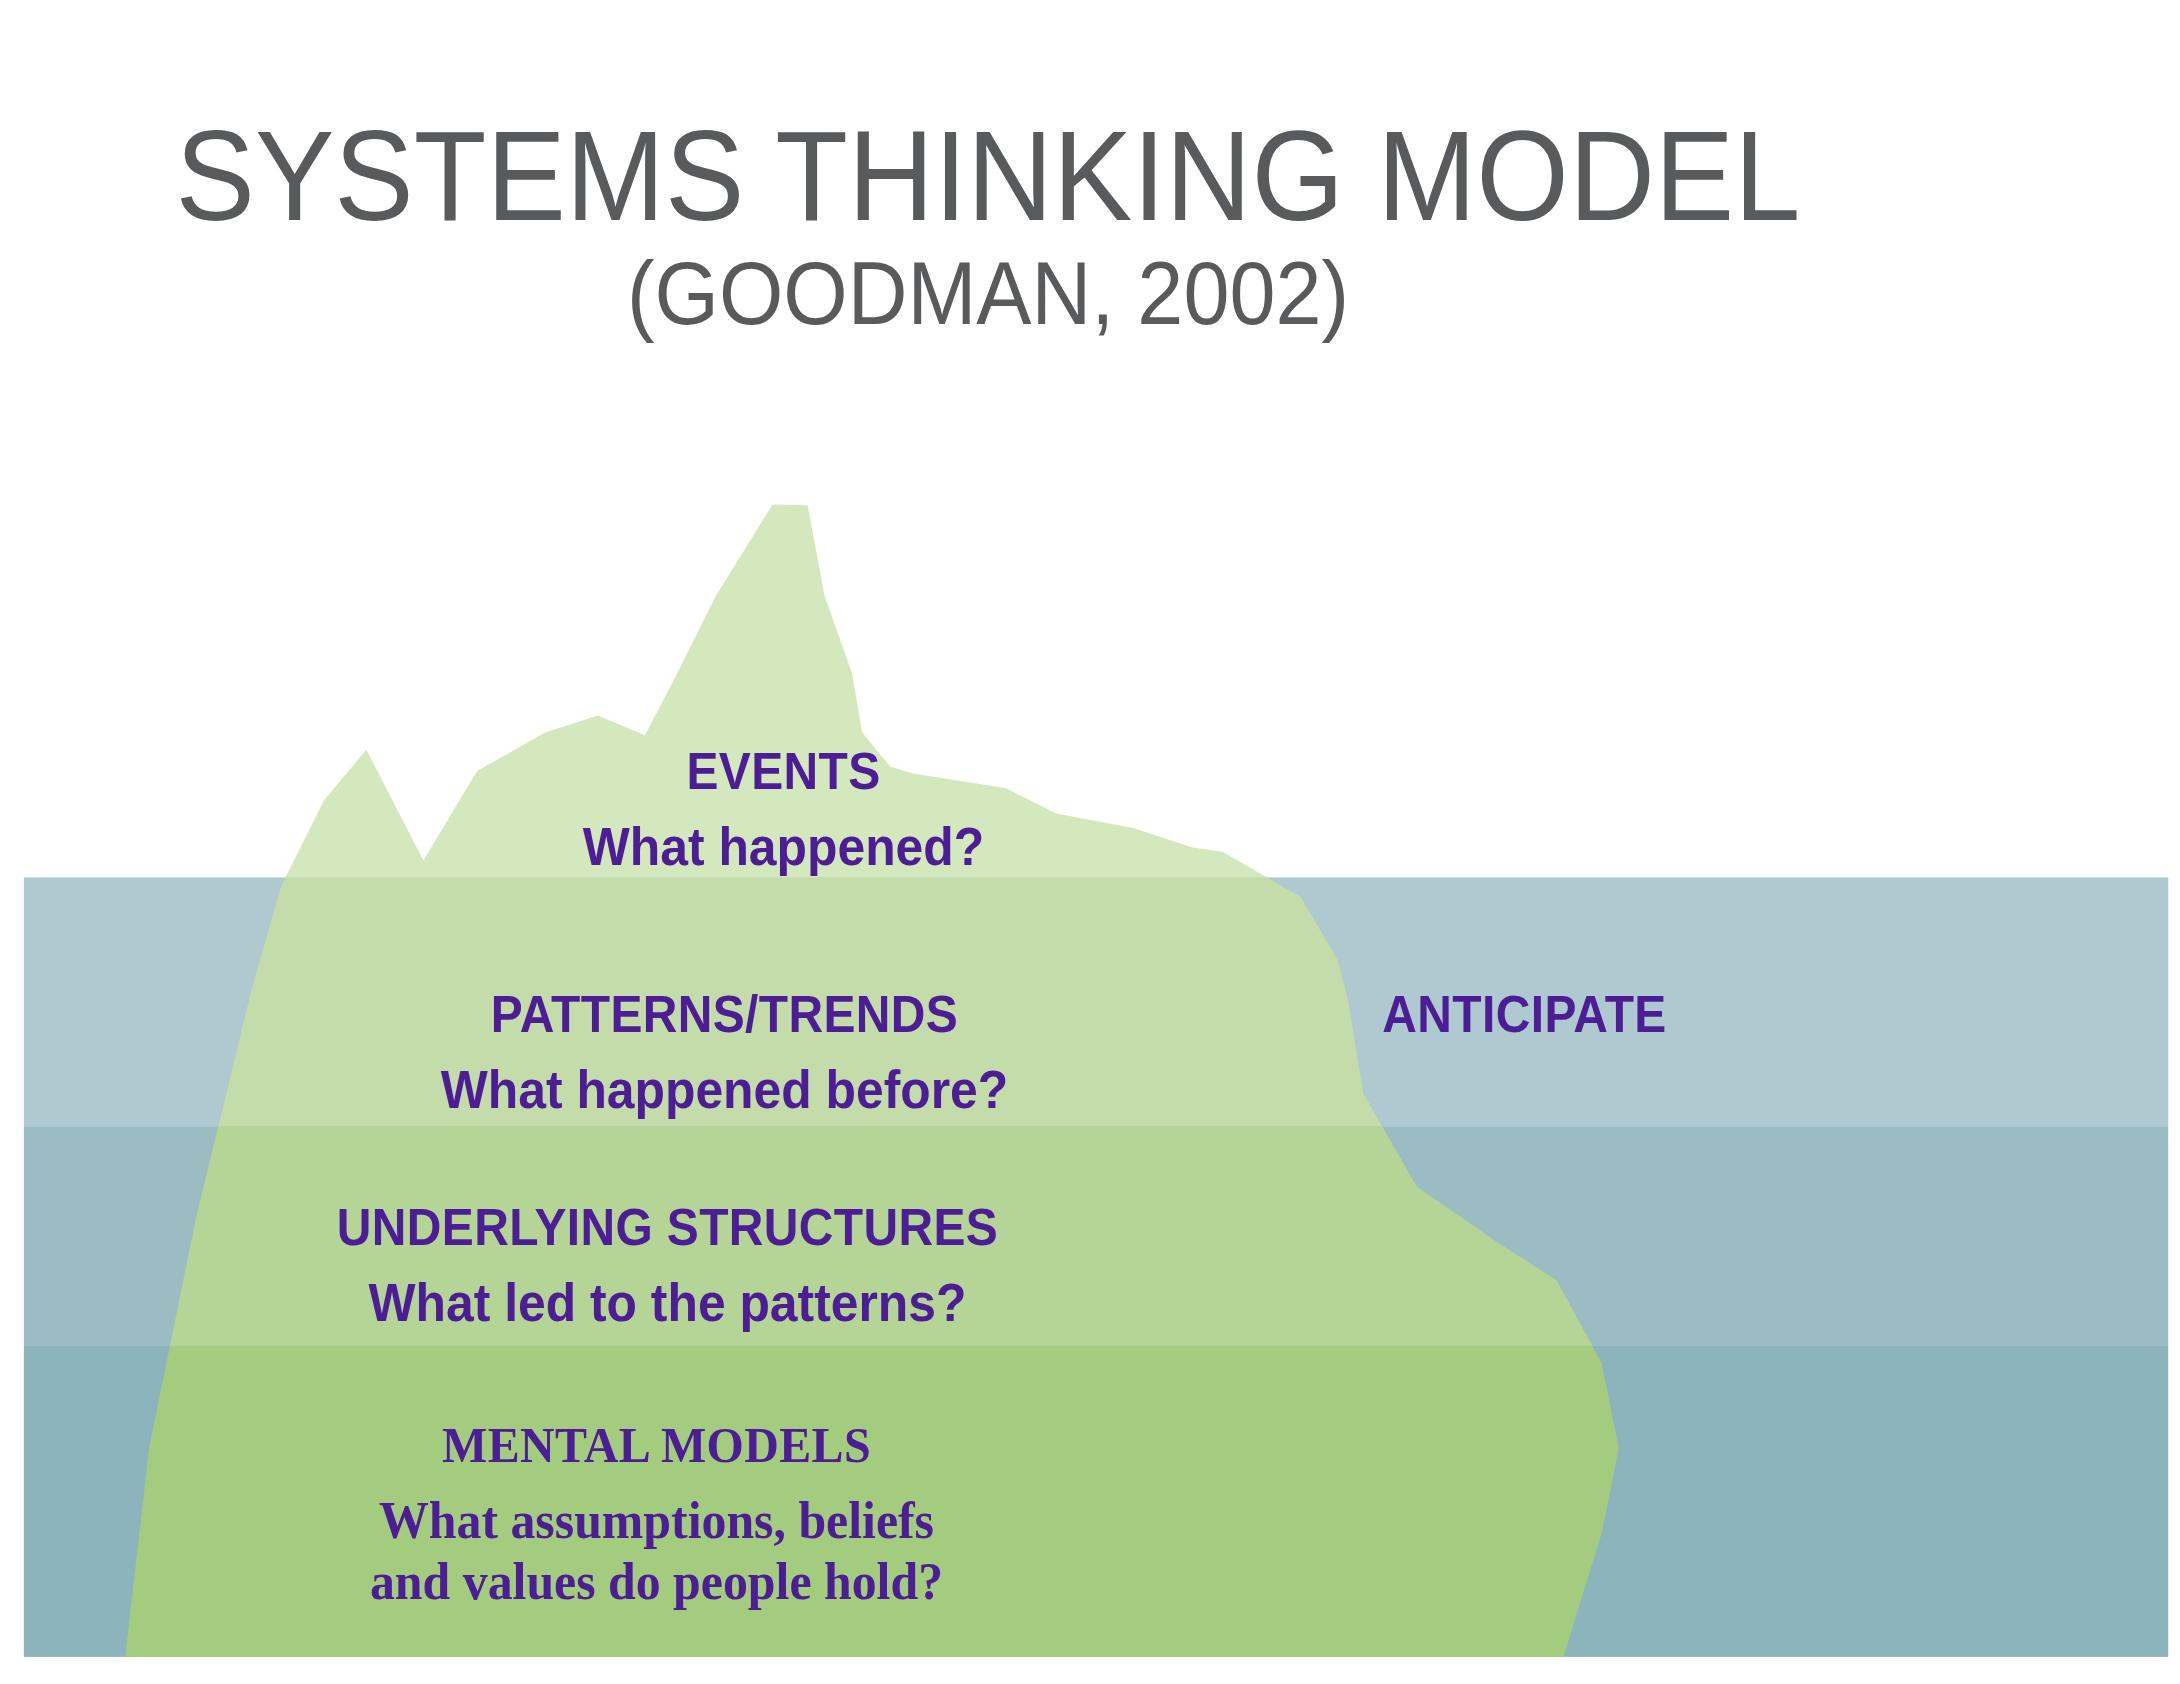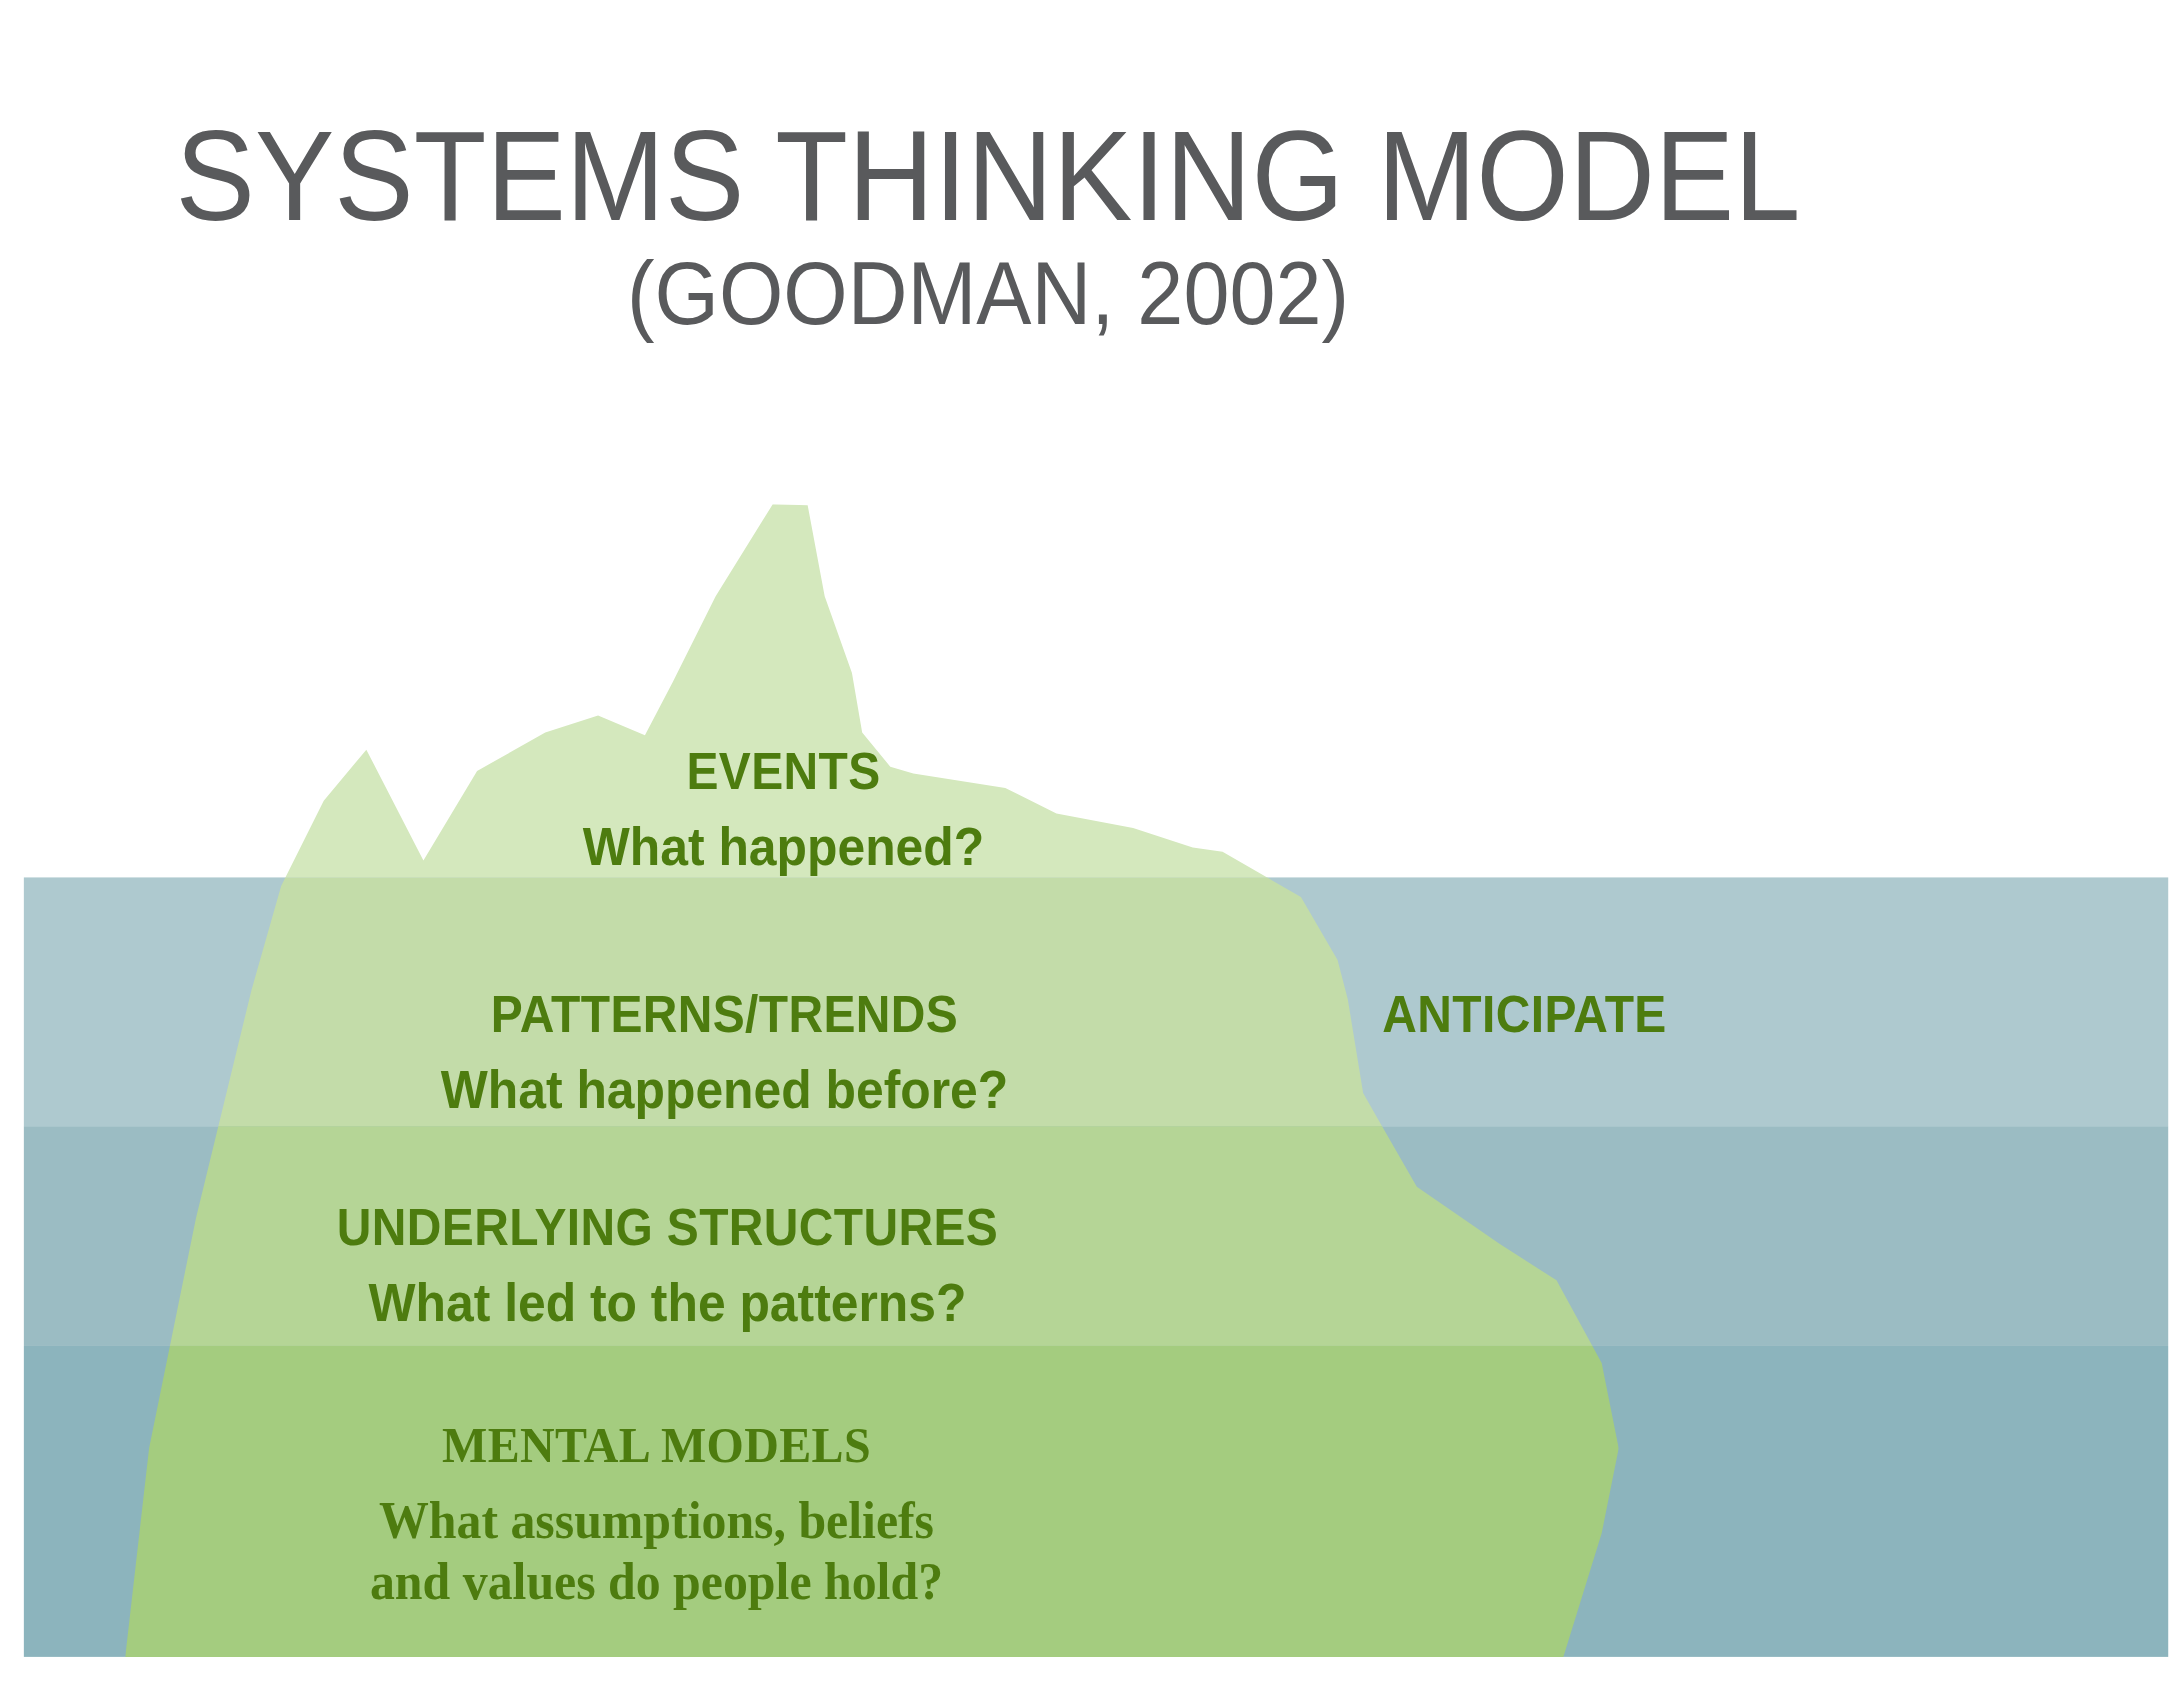--- a/index.html
+++ b/index.html
@@ -61,21 +61,21 @@
     left: 0;
     top: 0;
     width: 2181px;
     height: 1685px;
   }
 
   
   .layer-label {
     position: absolute;
     text-align: center;
-    color: #4d7c0f;
+    color: #4c1d95;
     font-weight: 700;
     line-height: 1.14;
     white-space: pre-line;
     pointer-events: none;
   }
   .layer-left {
     width: 937px;
   }
   .layer-right {
     width: 767px;

